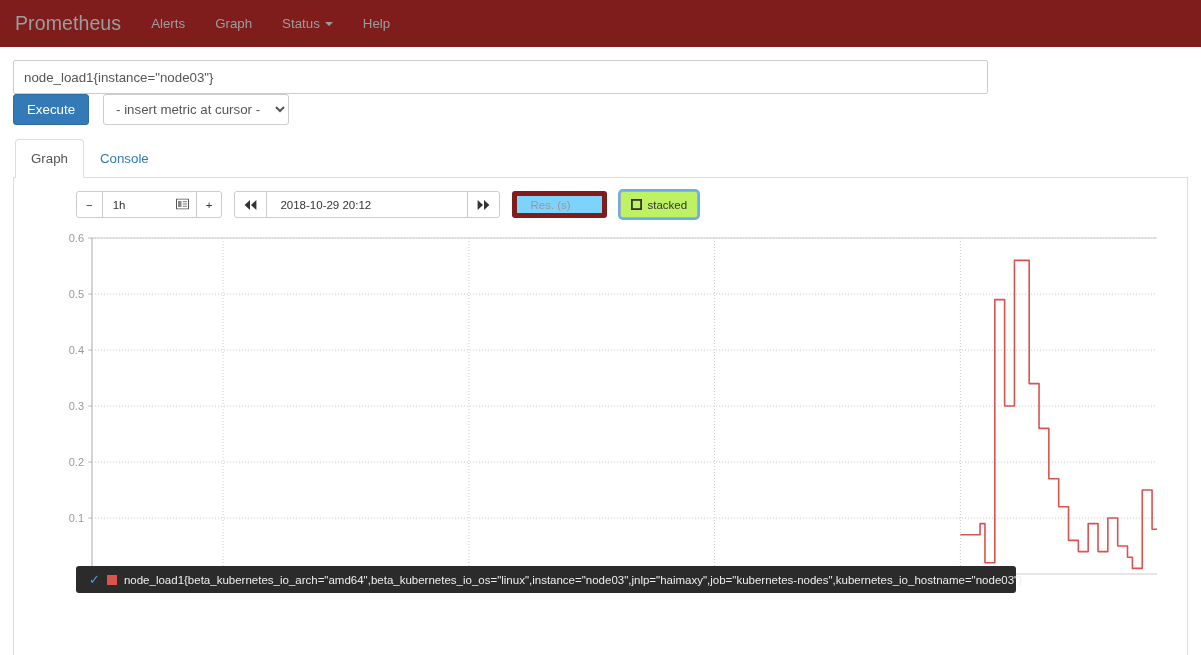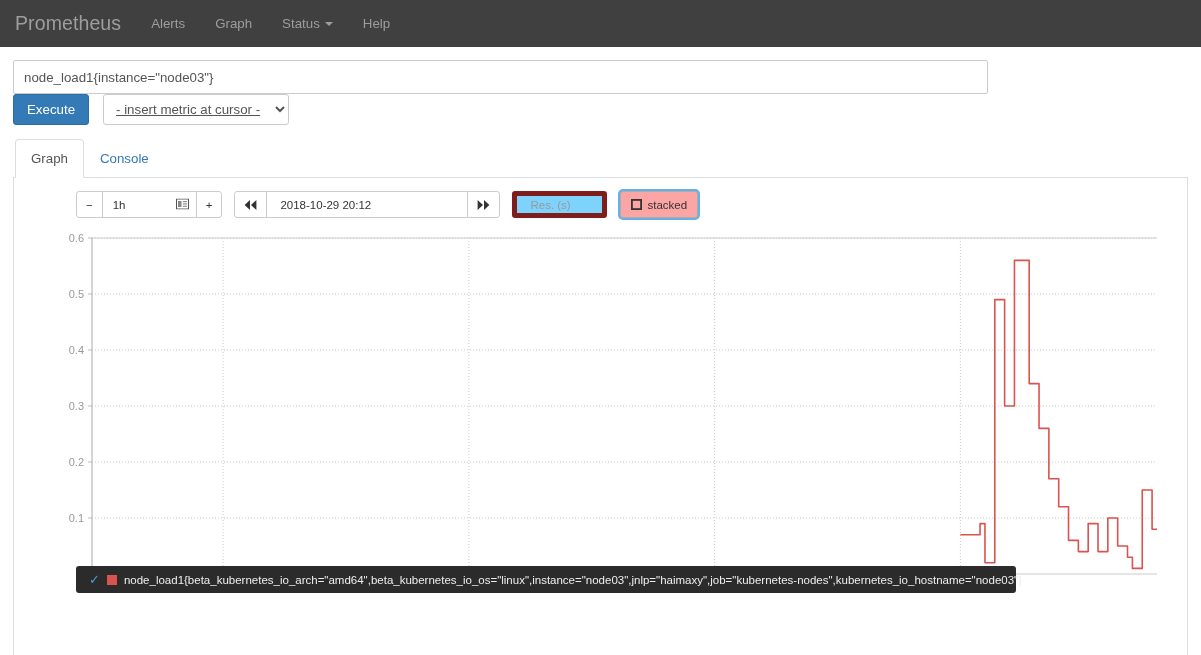--- a/index.html
+++ b/index.html
@@ -7,21 +7,21 @@
     margin: 0; padding: 0;
     width: 1201px; height: 655px;
     background: #fff;
     font-family: "Liberation Sans", sans-serif;
     overflow: hidden;
   }
 
   
   .navbar {
     height: 47px;
-    background: #404040;
+    background: #7f1d1d;
     display: flex;
     align-items: center;
     padding-left: 13px;
   }
   .brand {
     color: #9d9d9d;
     font-size: 19.5px;
     padding: 0 15px 0 2px;
     letter-spacing: .1px;
   }
@@ -97,21 +97,20 @@
     height: 31px;
     width: 186px;
     border: 1px solid #ccc;
     border-radius: 3px;
     background: #fff;
     font-family: "Liberation Sans", sans-serif;
     font-size: 13.3px;
     color: #555;
     padding: 0 8px;
     cursor: pointer;
-    text-decoration: underline;
   }
 
   
   .tabs {
     margin-top: 14px;
     border-bottom: 1px solid #ddd;
     display: flex;
     padding-left: 2px;
   }
   .tab {
@@ -190,21 +189,21 @@
     background: #7dd3fc;
     outline: none;
   }
   .res-field::placeholder { color: #999; }
   .stacked-btn {
     margin-left: 13px;
     height: 27px;
     padding: 0 10px;
     border: 1px solid #adadad;
     border-radius: 3px;
-    background: #fca5a5;
+    background: #bef264;
     font-family: "Liberation Sans", sans-serif;
     font-size: 11.5px;
     color: #333;
     display: flex;
     align-items: center;
     gap: 5px;
     cursor: pointer;
     box-shadow: 0 0 0 2px #66afe9;
   }
 

